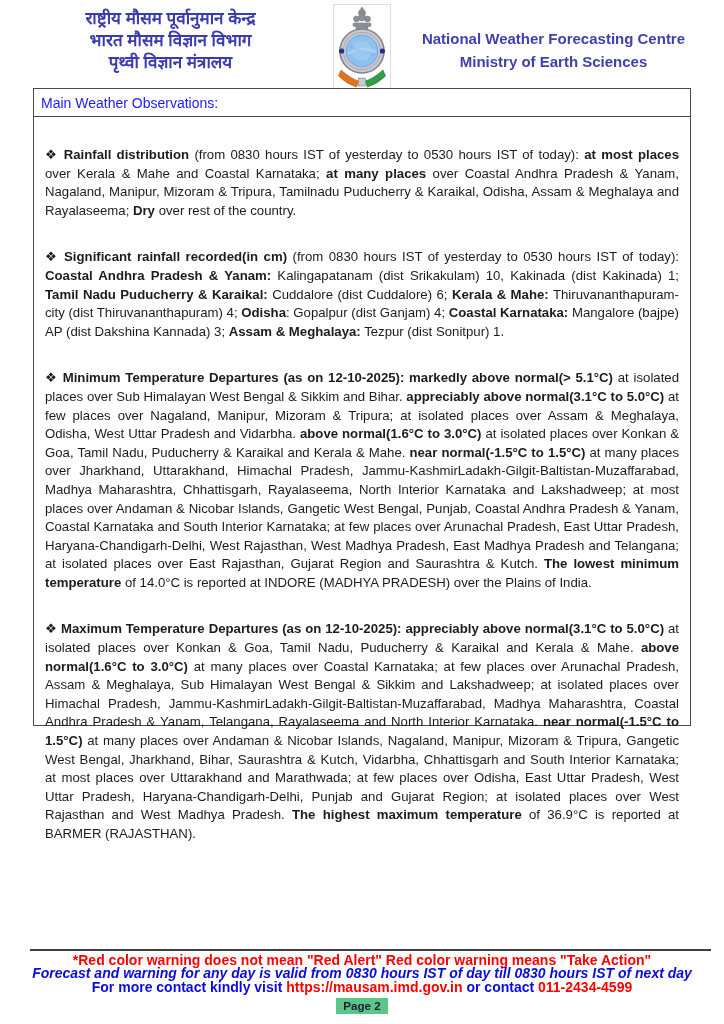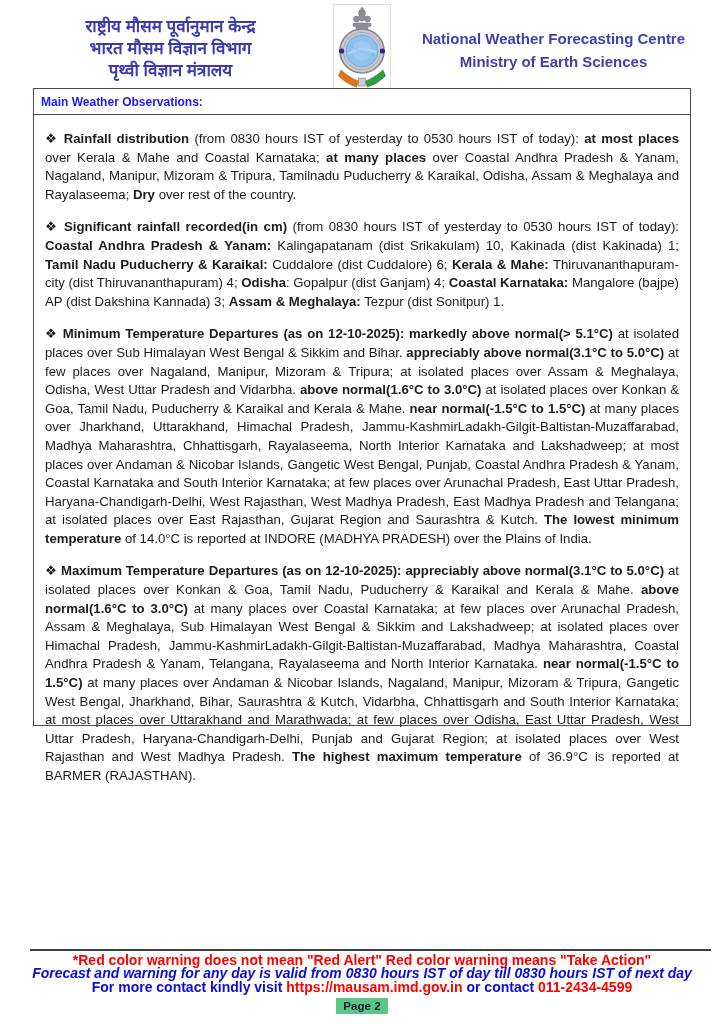--- a/index.html
+++ b/index.html
@@ -13,21 +13,21 @@
   }
 
   
   .header {
     position: absolute; top: 4px; left: 0; right: 0;
     display: flex; align-items: flex-start; justify-content: space-between;
     padding: 0 14px;
   }
   .header-hindi {
     flex: 1 1 0;
-    margin-top: 12px;
+    margin-top: 4px;
     text-align: center;
     font-weight: bold;
     font-size: 17px;
     line-height: 1.3;
     color: var(--header-hindi, #3b3bb0);
   }
   .logo-wrap {
     width: 58px; height: 86px;
     margin: 0 6px;
     border: 1px solid #e7dcdc;
@@ -49,29 +49,29 @@
     position: absolute;
     left: 33px; top: 88px;
     width: 658px; height: 638px;
     border: 1px solid var(--border-color, #4a4a4a);
     background: #fff;
   }
   .obs-title {
     padding: 6px 7px 5px 7px;
     border-bottom: 1px solid var(--border-color, #4a4a4a);
     color: var(--accent-blue, #1a1aff);
-    font-weight: bold;
-    font-size: 12px;
+    font-weight: normal;
+    font-size: 14px;
   }
   .obs-body {
     padding: 1px 11px 0 11px;
     overflow: hidden;
   }
   .obs-body p.para {
-    margin-top: 14px;
+    margin-top: 28px;
     font-size: 13.2px;
     line-height: 18.6px;
     text-align: justify;
     color: #1c1c1c;
   }
   .obs-body p.para b { font-weight: bold; }
 
   
   .footer {
     position: absolute;

